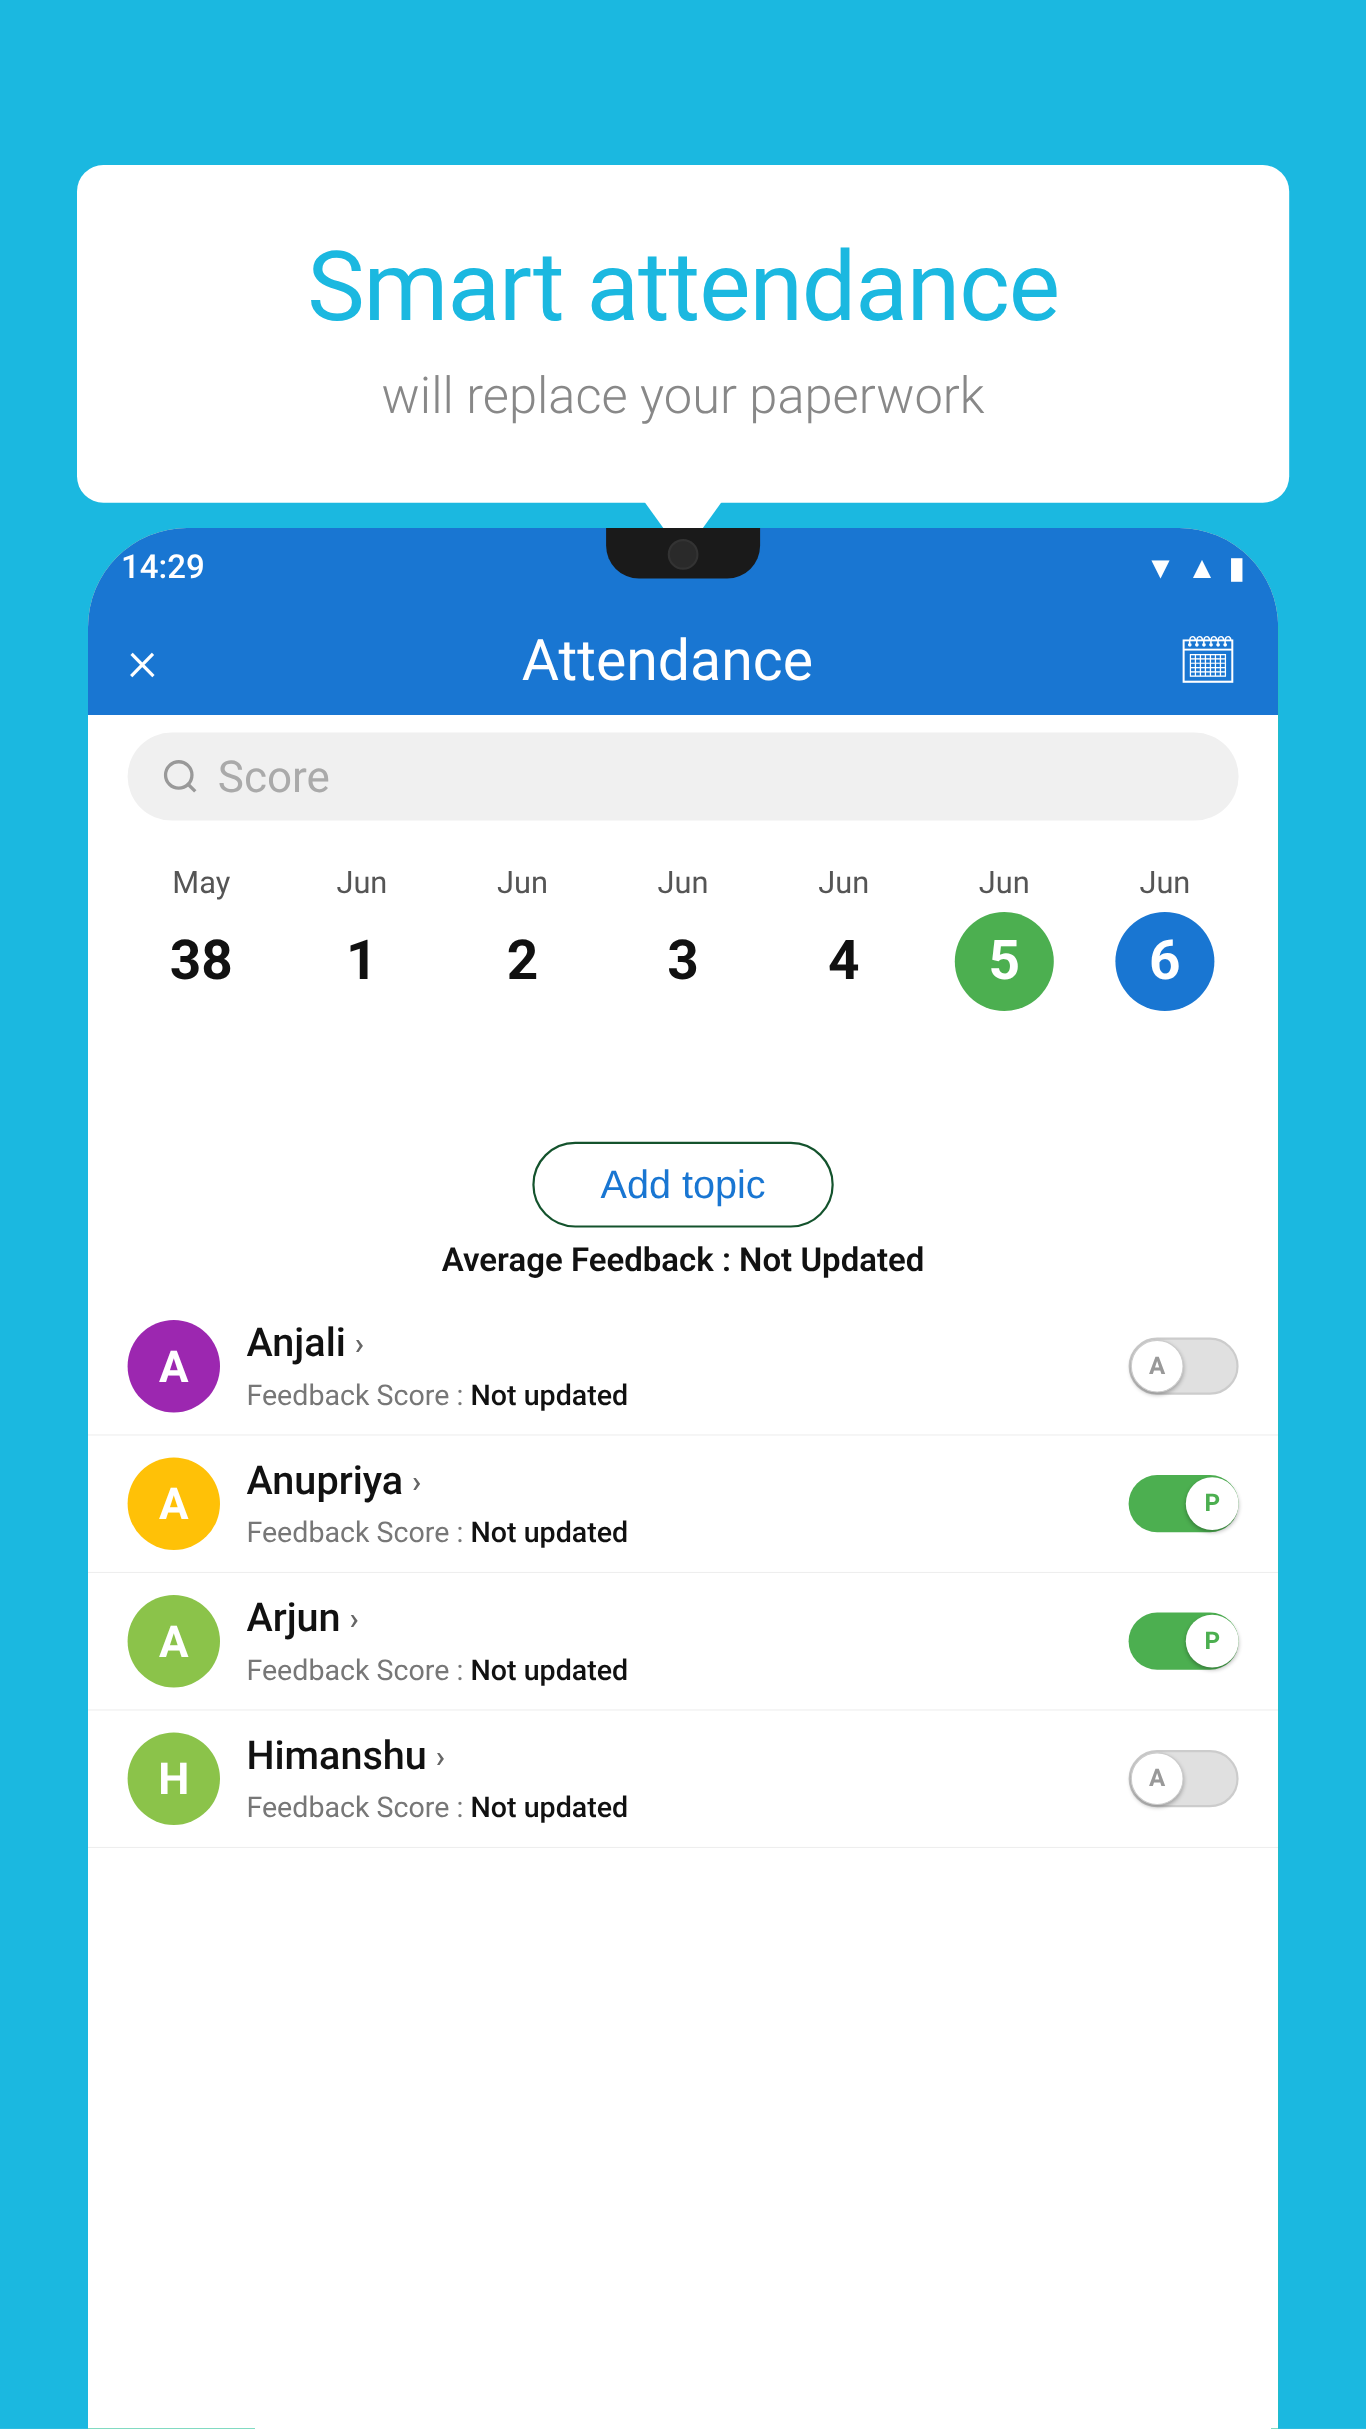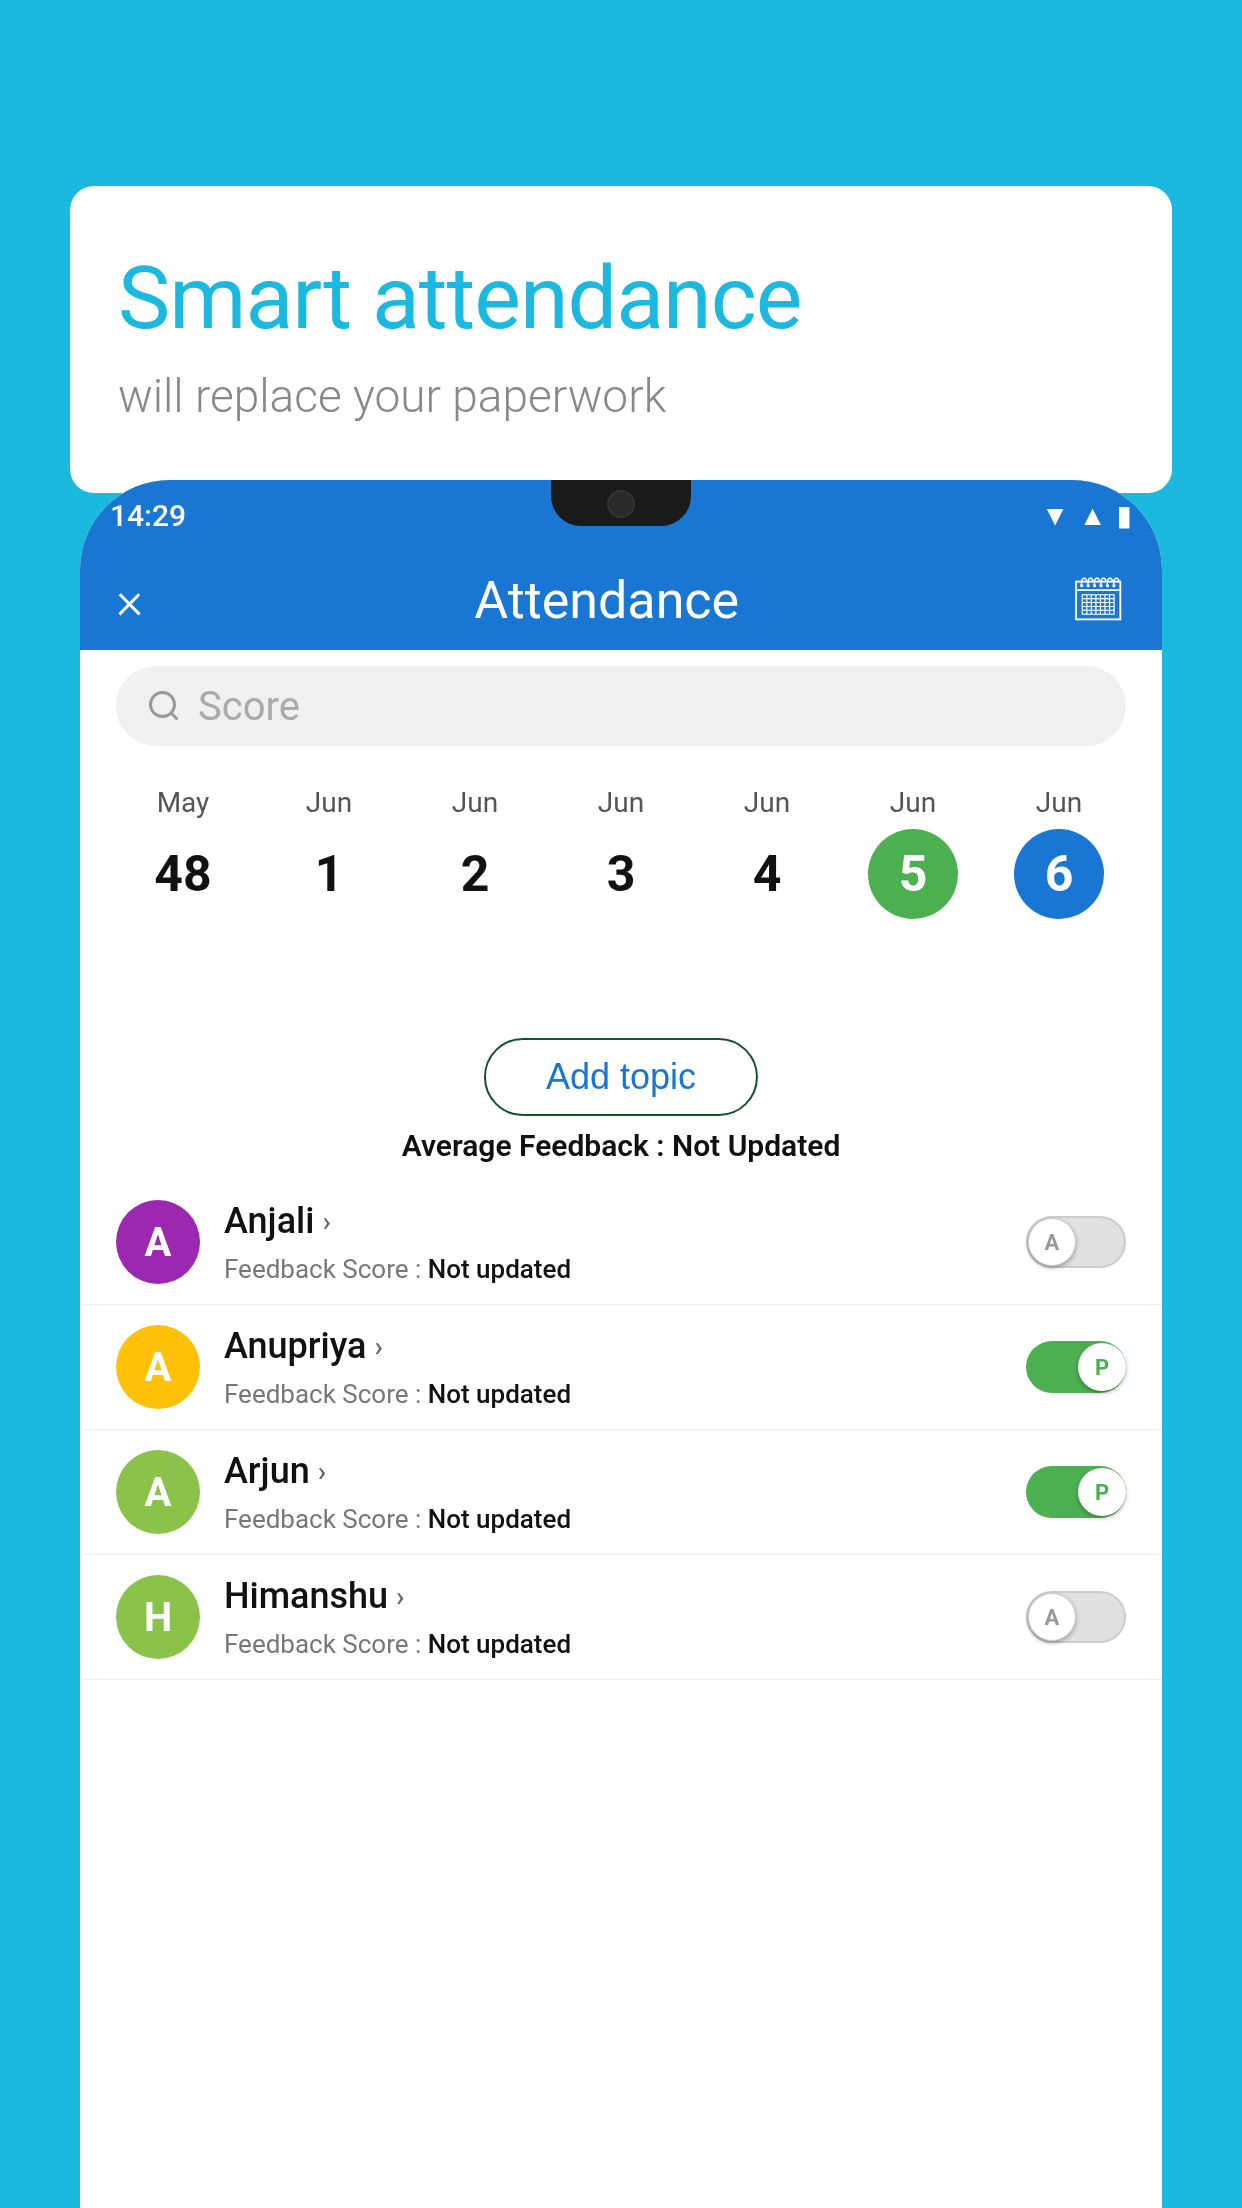--- a/index.html
+++ b/index.html
@@ -18,22 +18,22 @@
       position: absolute;
       top: 150px;
       left: 70px;
       right: 70px;
     }
 
     .speech-bubble {
       background: white;
       border-radius: 24px;
       padding: 60px 48px 70px;
+      text-align: center;
       position: relative;
-      margin-top: 36px;
     }
 
     .speech-bubble::after {
       content: '';
       position: absolute;
       bottom: -48px;
       left: 50%;
       transform: translateX(-50%);
       width: 0;
       height: 0;
@@ -425,21 +425,21 @@
       <svg width="36" height="36" viewBox="0 0 24 24" fill="none" stroke="#999" stroke-width="2">
         <circle cx="11" cy="11" r="8"></circle>
         <line x1="21" y1="21" x2="16.65" y2="16.65"></line>
       </svg>
       <span class="search-text">Score</span>
     </div>
 
     <div class="calendar-strip" id="calendar-strip">
     <div class="cal-day">
           <div class="cal-month">May</div>
-          <div class="cal-date">48</div>
+          <div class="cal-date">38</div>
         </div>
         <div class="cal-day">
           <div class="cal-month">Jun</div>
           <div class="cal-date">1</div>
         </div>
         <div class="cal-day">
           <div class="cal-month">Jun</div>
           <div class="cal-date">2</div>
         </div>
         <div class="cal-day">

